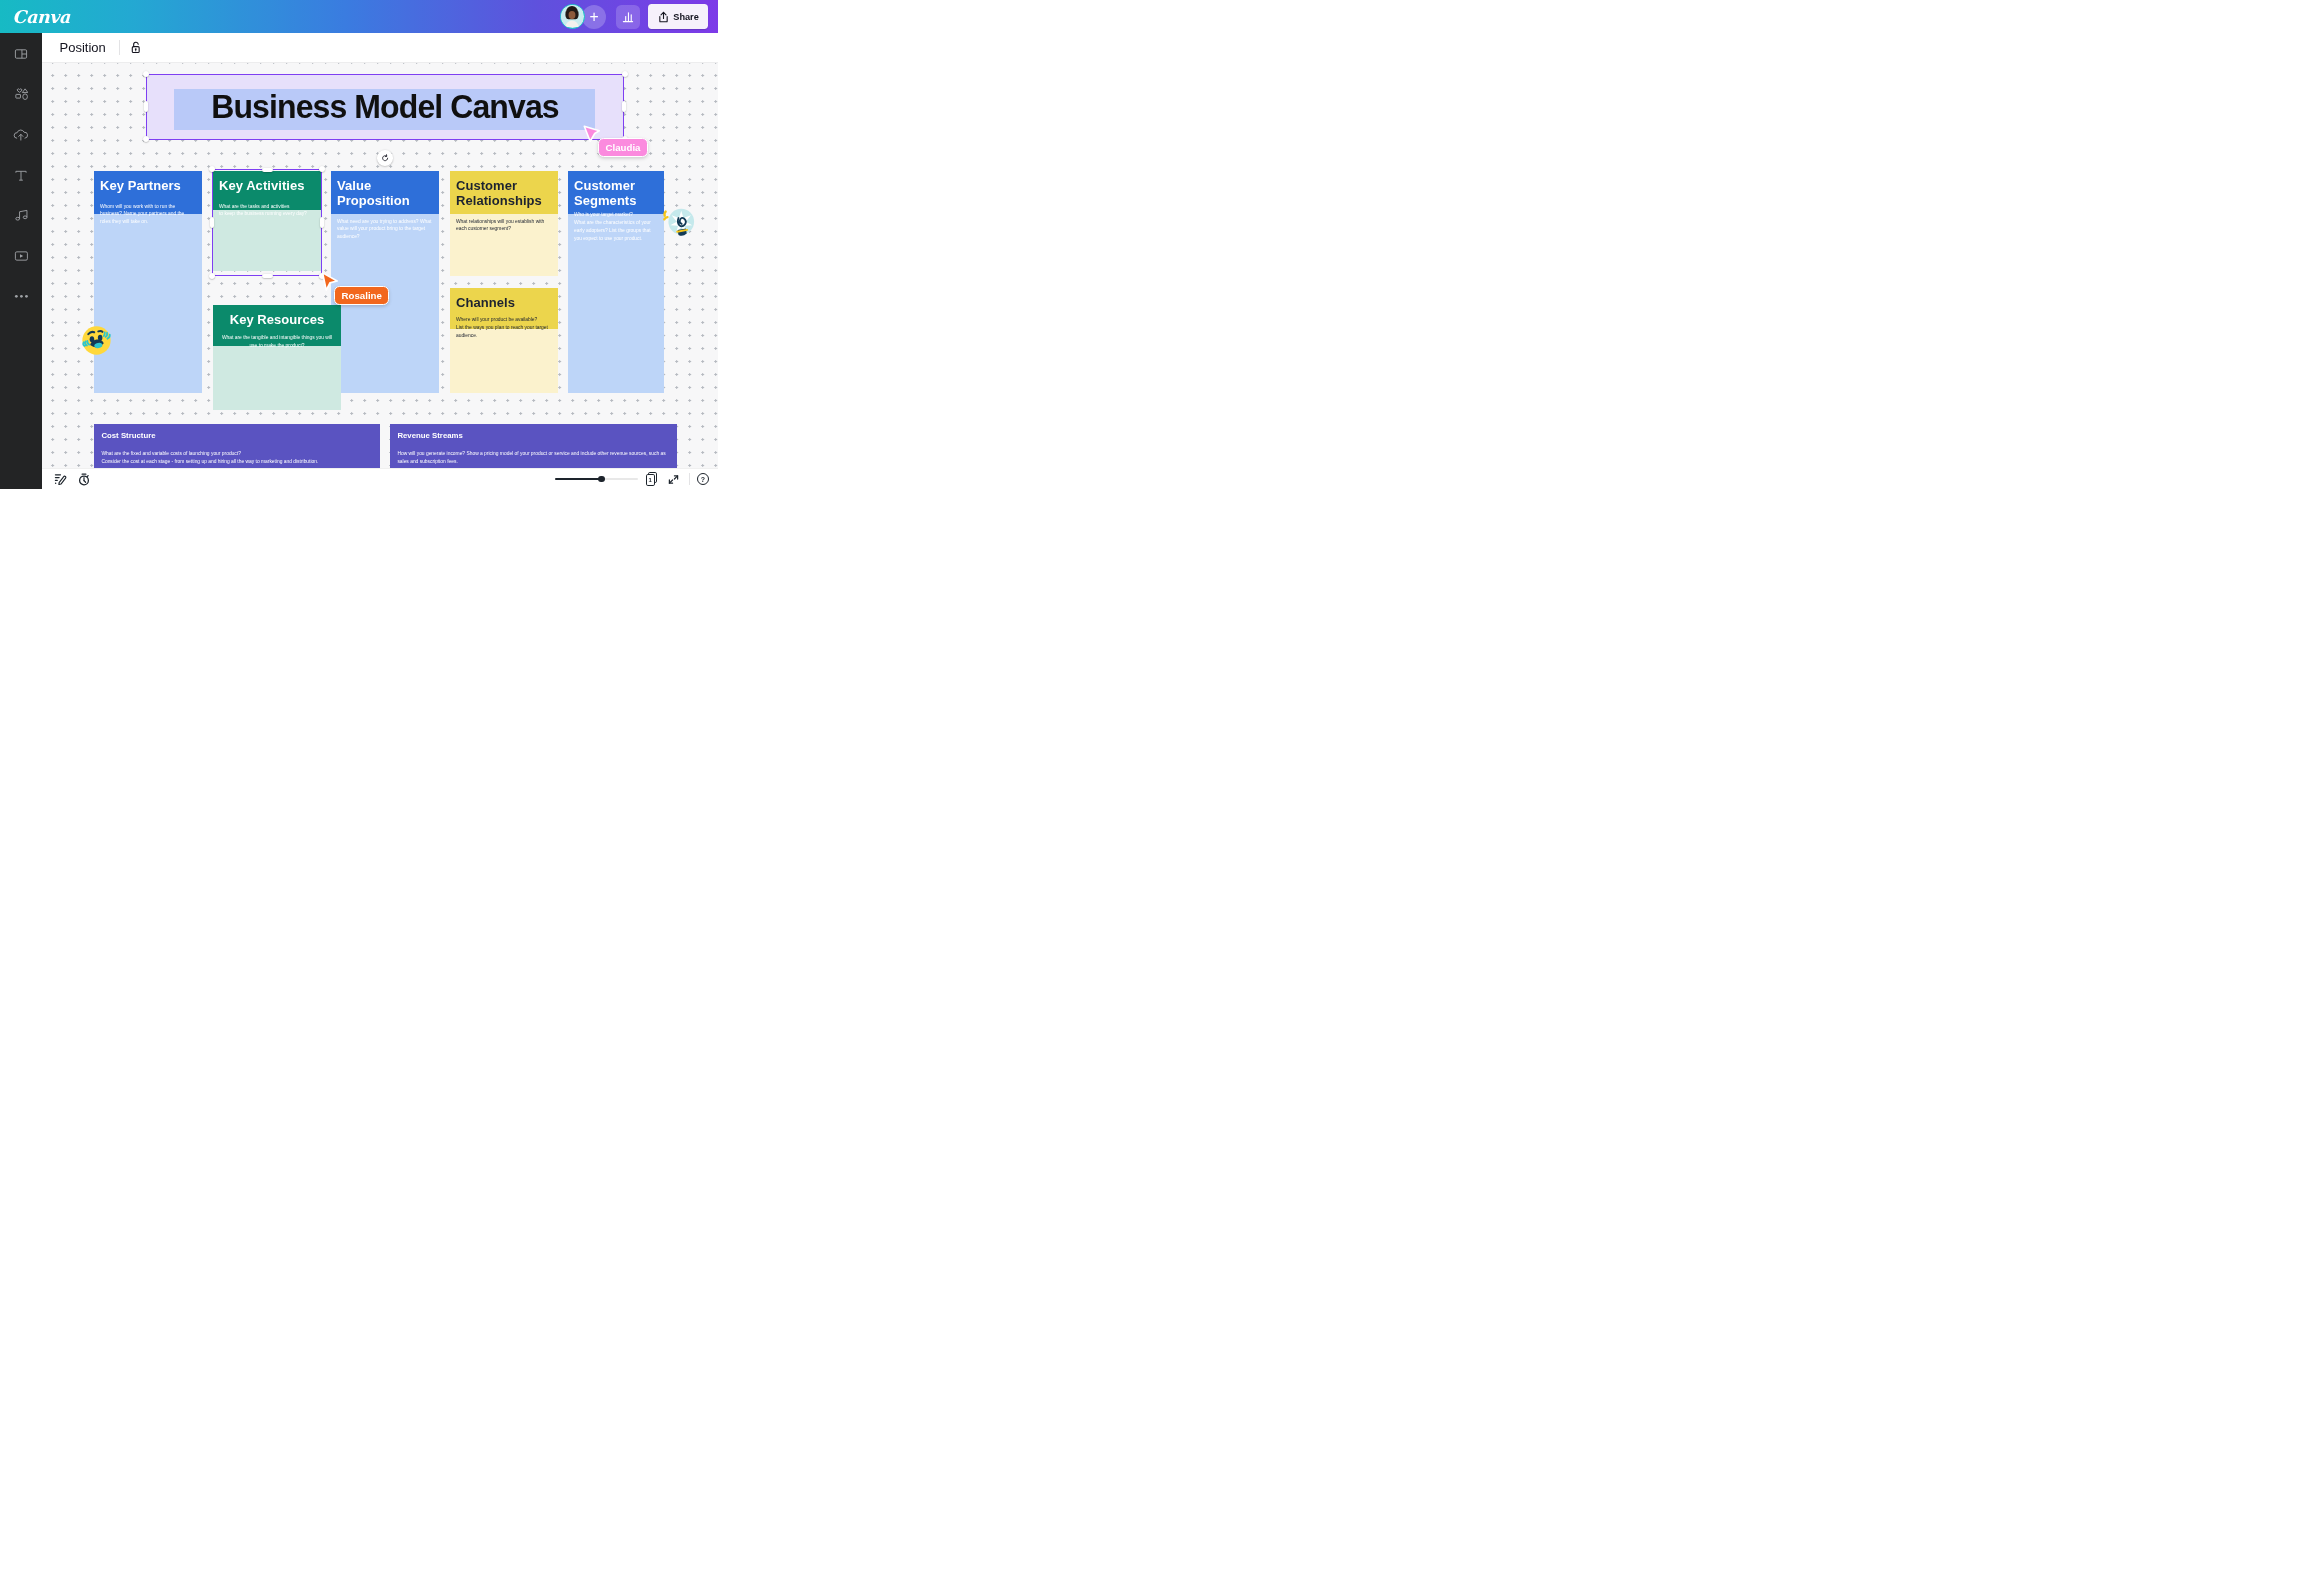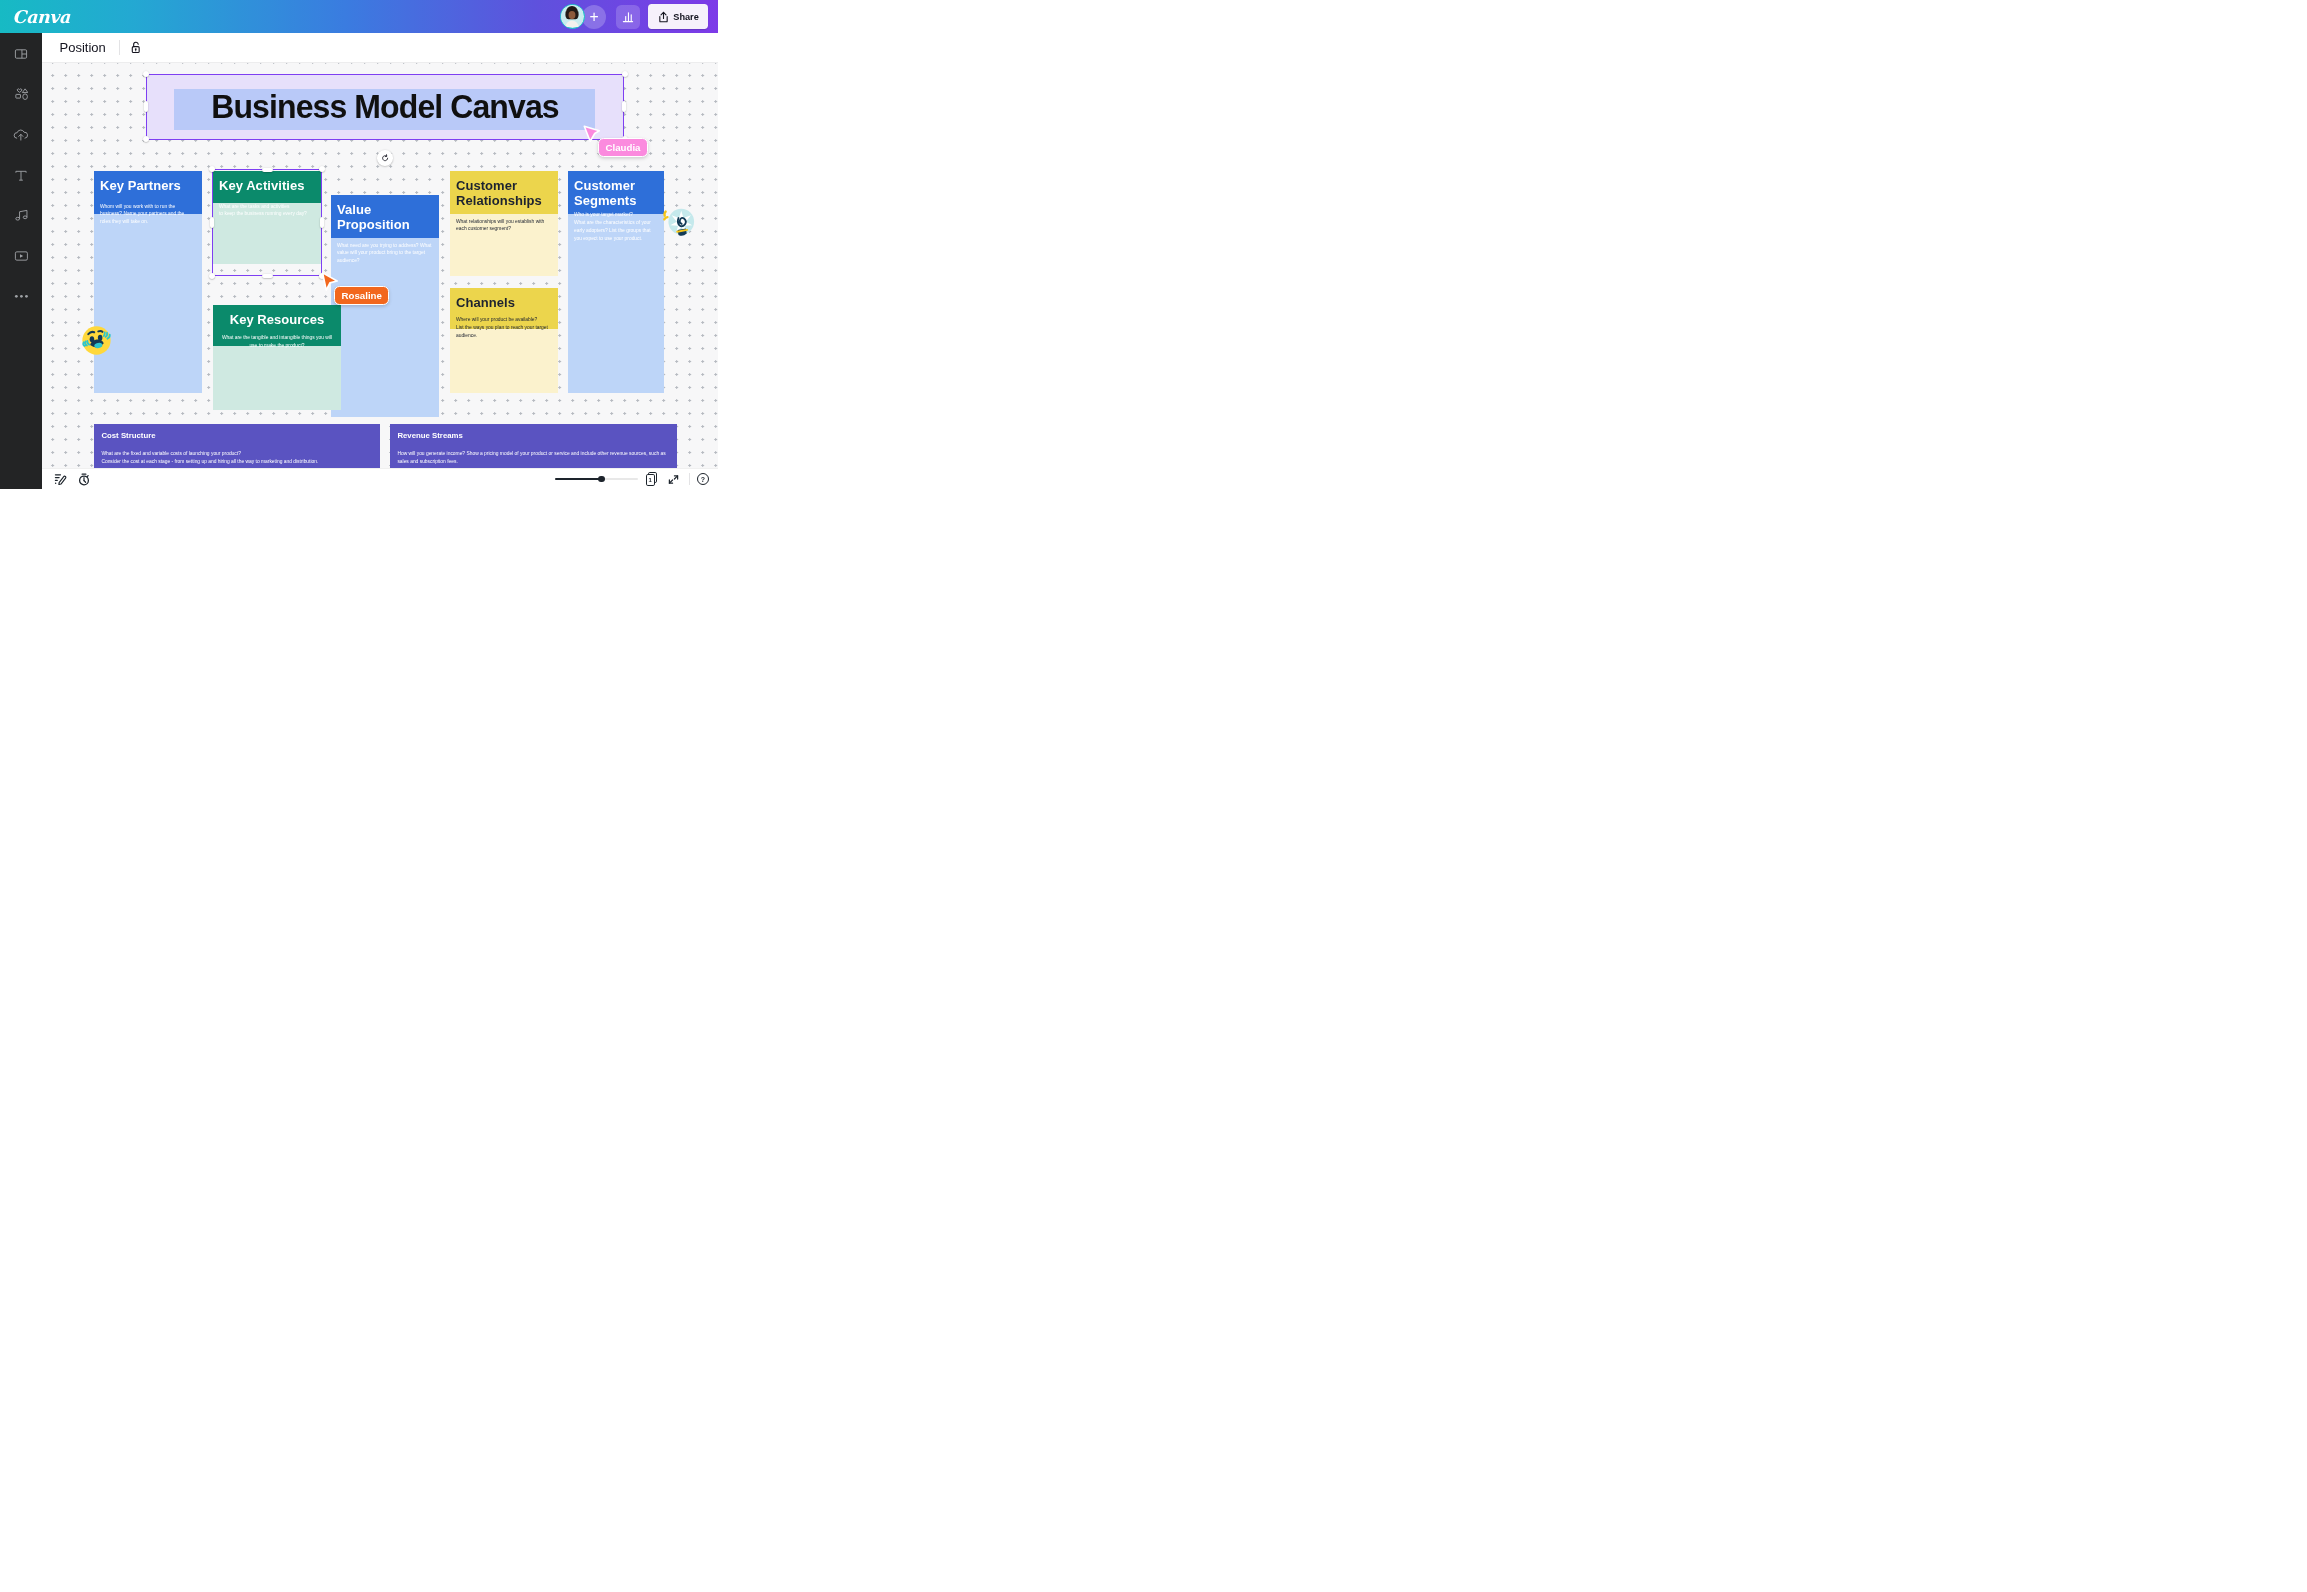--- a/index.html
+++ b/index.html
@@ -243,29 +243,29 @@
 
         <div class="card" style="left:52px; top:108px; width:108px;">
           <div class="hd hd-blue" style="height:43px;">
             <h3>Key Partners</h3>
             <p>Whom will you work with to run the business? Name your partners and the roles they will take on.</p>
           </div>
           <div class="bd-blue" style="height:179px;"></div>
         </div>
 
         <div class="card" style="left:171px; top:108px; width:108px;">
-          <div class="hd hd-green" style="height:32px;">
+          <div class="hd hd-green" style="height:39px;">
             <h3>Key Activities</h3>
             <p>What are the tasks and activities
 to keep the business running every day?</p>
           </div>
           <div class="bd-green" style="height:61px;"></div>
         </div>
 
-        <div class="card" style="left:289px; top:108px; width:108px;margin-top:24px;">
+        <div class="card" style="left:289px; top:108px; width:108px;">
           <div class="hd hd-blue" style="height:43px;">
             <h3>Value Proposition</h3>
             <p>What need are you trying to address? What value will your product bring to the target audience?</p>
           </div>
           <div class="bd-blue" style="height:179px;"></div>
         </div>
 
         <div class="card" style="left:408px; top:108px; width:108px;">
           <div class="hd hd-yellow" style="height:43px;">
             <h3>Customer Relationships</h3>

